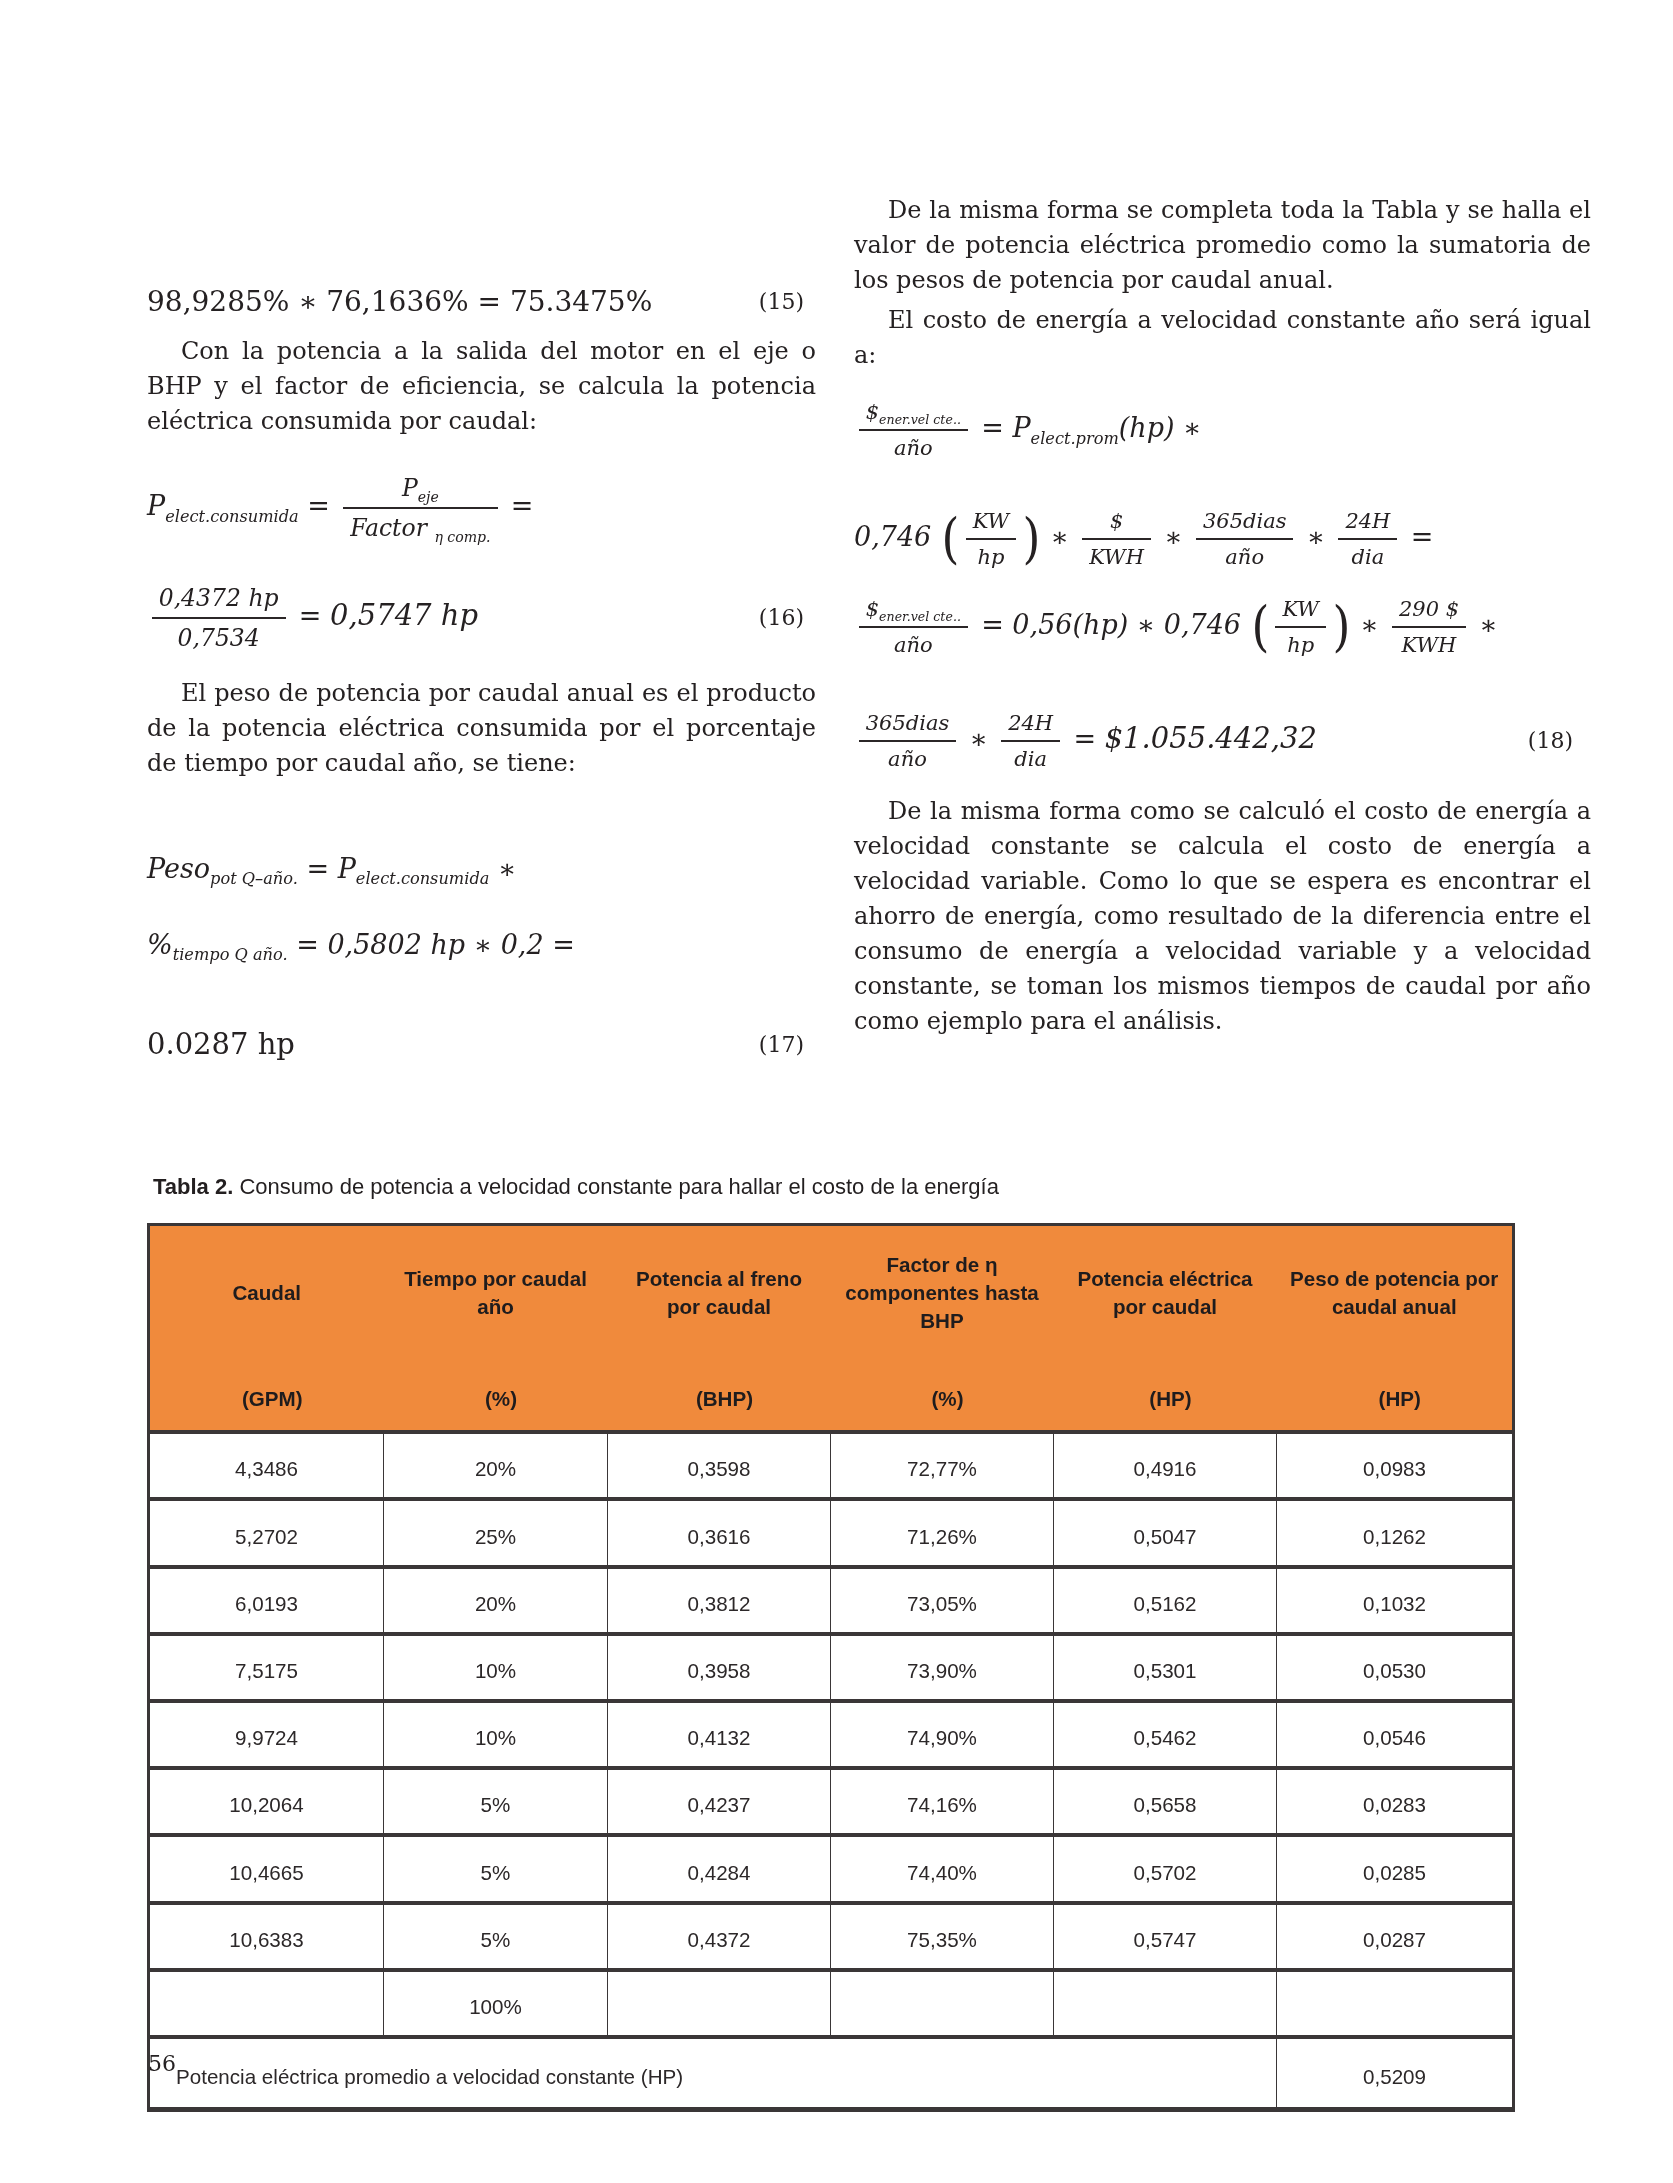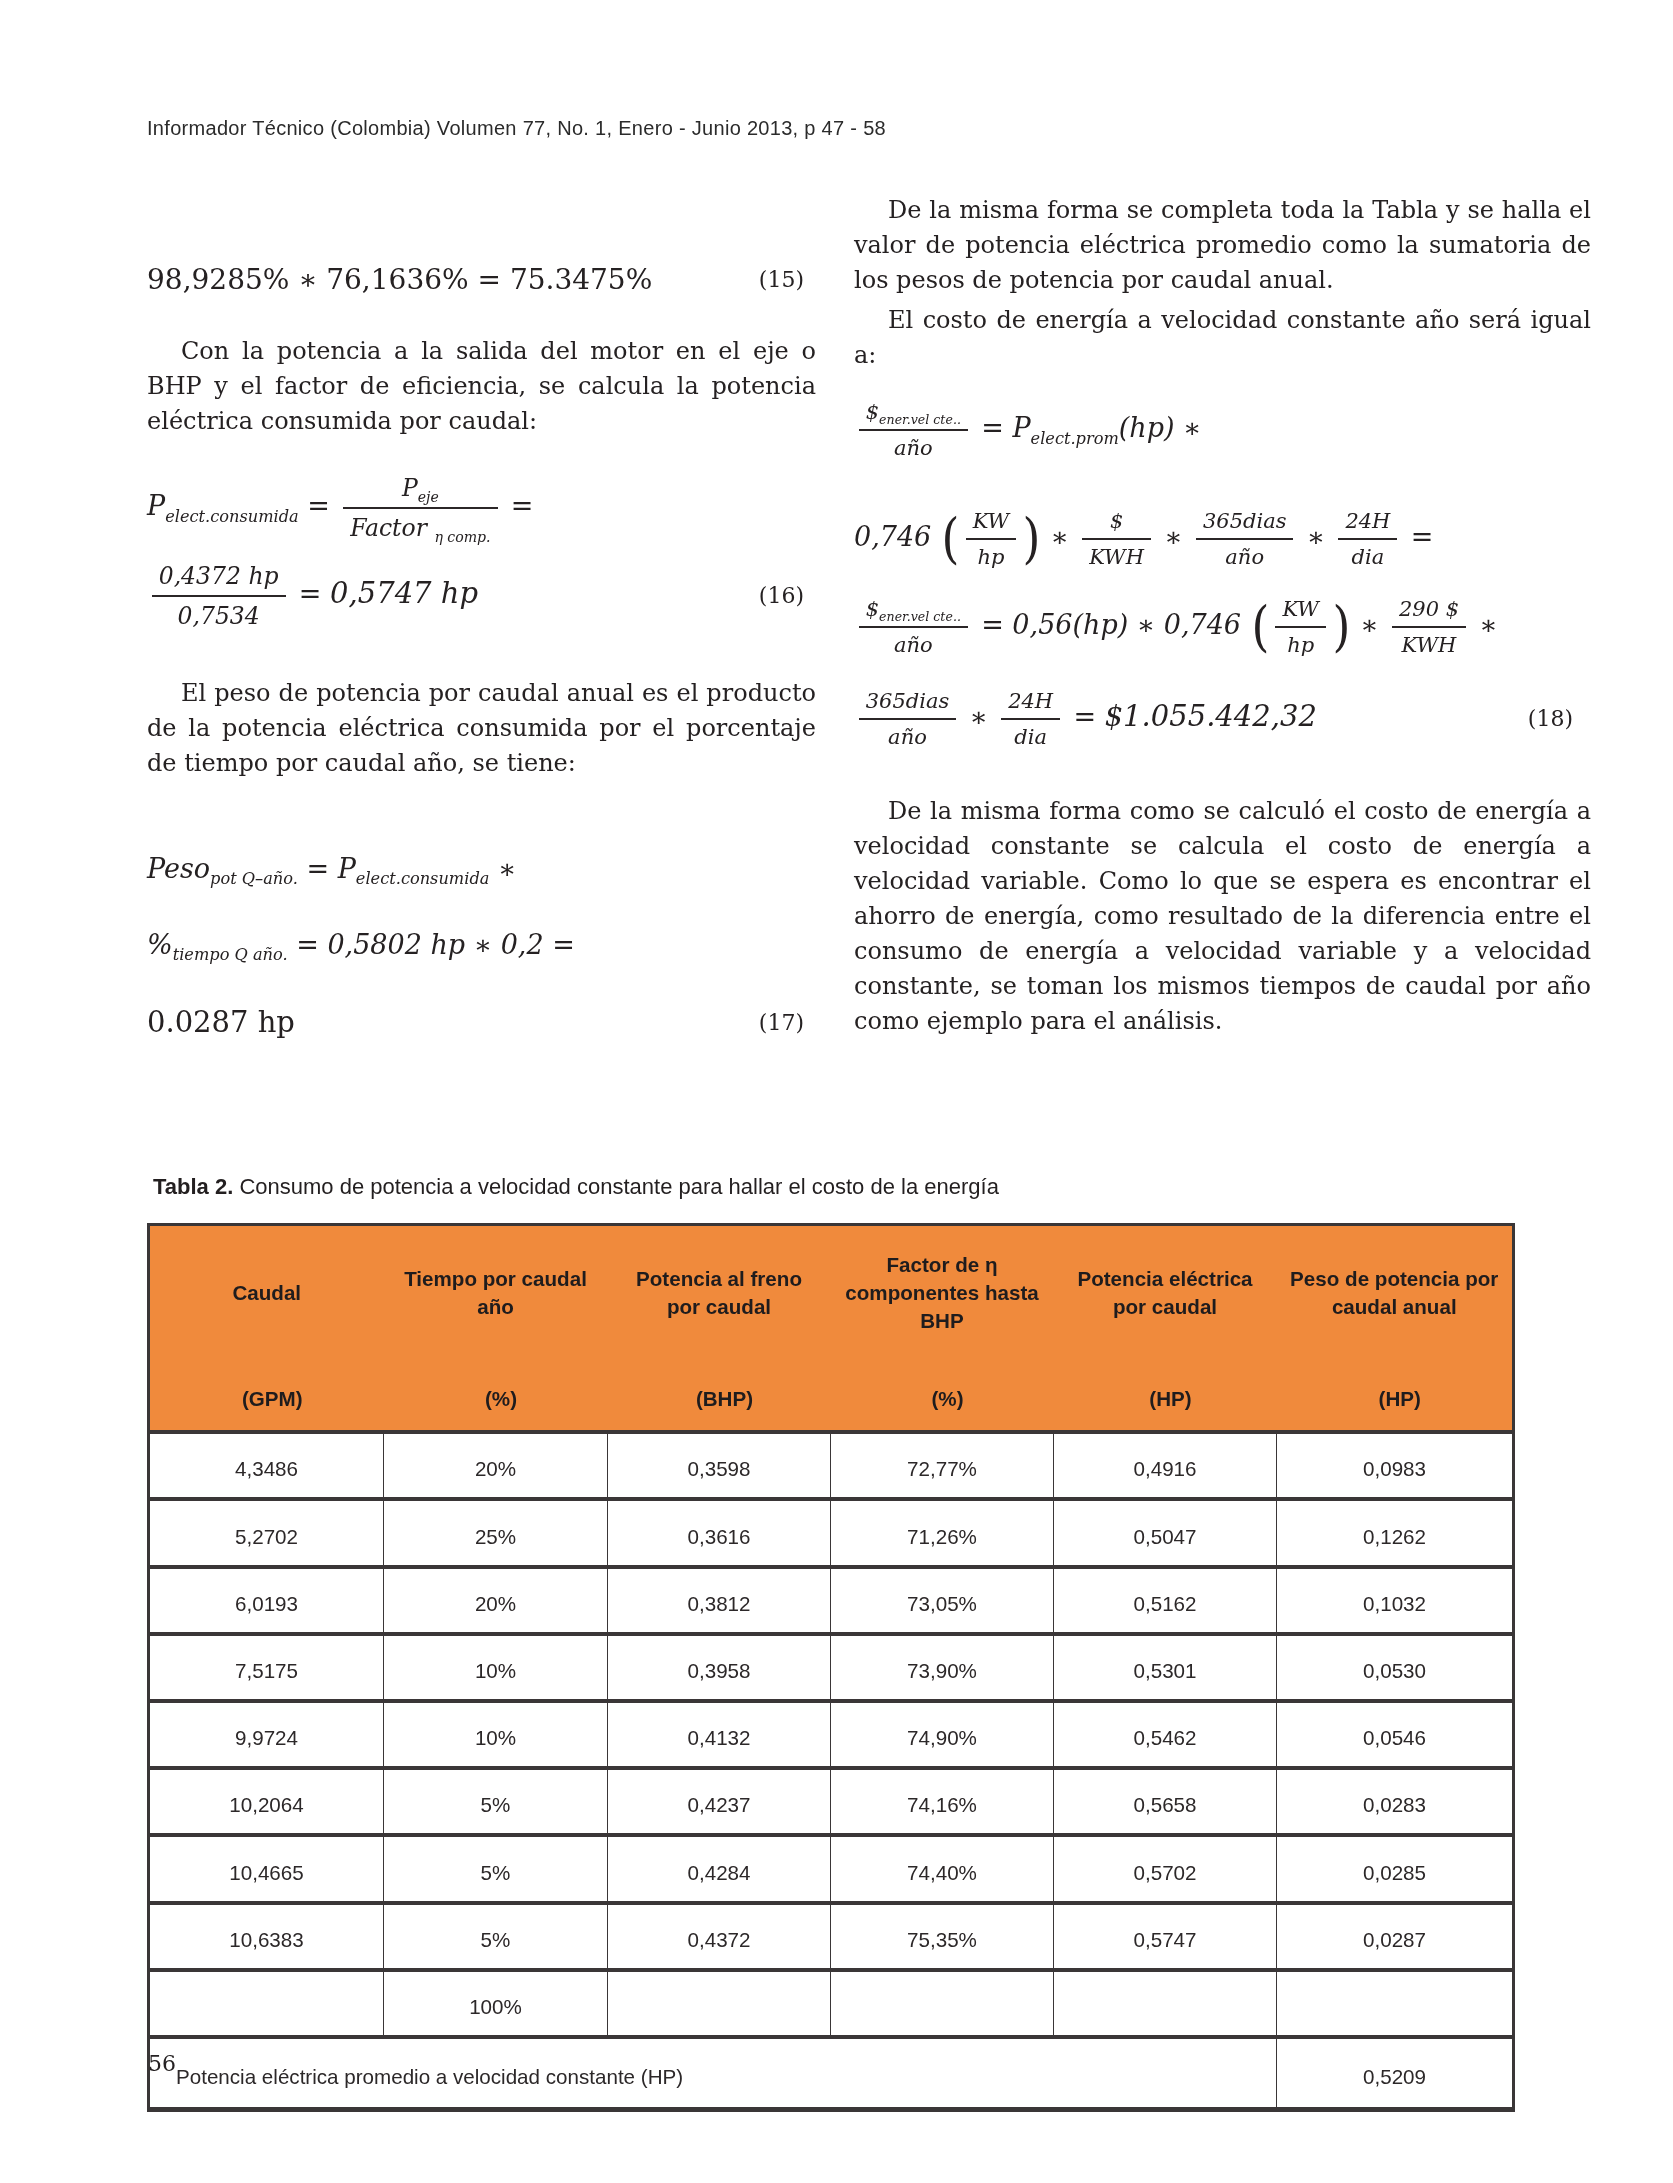--- a/index.html
+++ b/index.html
@@ -16,21 +16,21 @@
   .eq .rm{font-style:normal;}
   sub{font-size:.60em;font-style:italic;line-height:0;}
   .frac{display:inline-block;vertical-align:middle;text-align:center;margin:0 4.7px;}
   .frac .fn{display:block;border-bottom:2.9px solid #2b2627;padding:1.2px 7px 4.7px;}
   .frac .fd{display:block;padding:4.7px 7px 1.2px;}
   .f40{font-size:23.5px;}
   .f36{font-size:21px;}
   .big{font-size:28px;}
   .res{font-size:29px;}
   .bp{font-style:normal;font-size:2.0em;font-weight:400;vertical-align:middle;display:inline-block;line-height:.8;transform:scaleX(.85);}
-  .eqline{display:flex;justify-content:space-between;align-items:center;}
+  .eqline{display:flex;justify-content:space-between;align-items:center;margin-top:22px;}
   .eqnum{font-style:normal;font-size:22px;color:#252122;}
 
   .table-title{font-family:"Liberation Sans",sans-serif;font-size:22px;color:#231f20;}
   .table-title .bold{font-weight:bold;}
 
   table.data{border-collapse:collapse;table-layout:fixed;width:1366px;
              font-family:"Liberation Sans",sans-serif;color:#2c2829;
              border:3.5px solid #3a3637;border-bottom-width:5.9px;}
   table.data thead th{background:#F08A3C;font-weight:bold;font-size:20.6px;border:0;text-align:center;color:#1f1c1d;}
   table.data tr.hnames th{height:117px;vertical-align:middle;padding:8.2px 13px 0;line-height:1.35;}
@@ -41,21 +41,20 @@
   table.data tr.summary td{height:59px;}
   table.data td.lbl{text-align:left;padding-left:26px;}
 
   .page-number{font-size:22px;color:#252122;}
 </style>
 </head>
 <body>
 
 <div class="page">
 
-  <div class="journal-header abs" style="left:147px;top:117px;">Informador Técnico (Colombia) Volumen 77, No. 1, Enero - Junio 2013, p 47 - 58</div>
 
 
   <div class="eqline abs" style="left:147px;top:263px;width:657px;">
     <span class="eq rm big">98,9285% ∗ 76,1636% = 75.3475%</span>
     <span class="eqnum">(15)</span>
   </div>
 
   <div class="para abs" style="left:147px;top:334px;width:669px;">Con la potencia a la salida del motor en el eje o BHP y el factor de eficiencia, se calcula la potencia eléctrica consumida por caudal:</div>
 
   <div class="eq abs" style="left:147px;top:473px;width:669px;"><span class="it">P</span><sub>elect.consumida</sub><span class="rm"> = </span><span class="frac f40"><span class="fn"><span class="it">P</span><sub>eje</sub></span><span class="fd"><span class="it">Factor </span><sub>η comp.</sub></span></span><span class="rm"> =</span></div>

